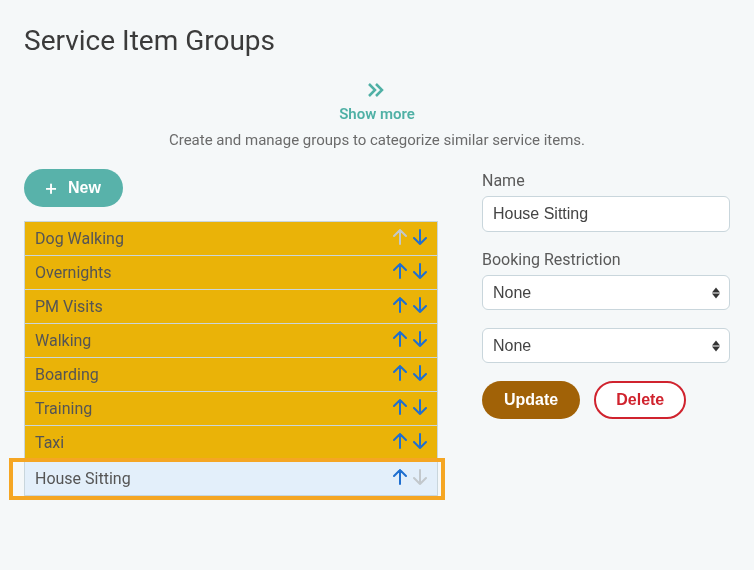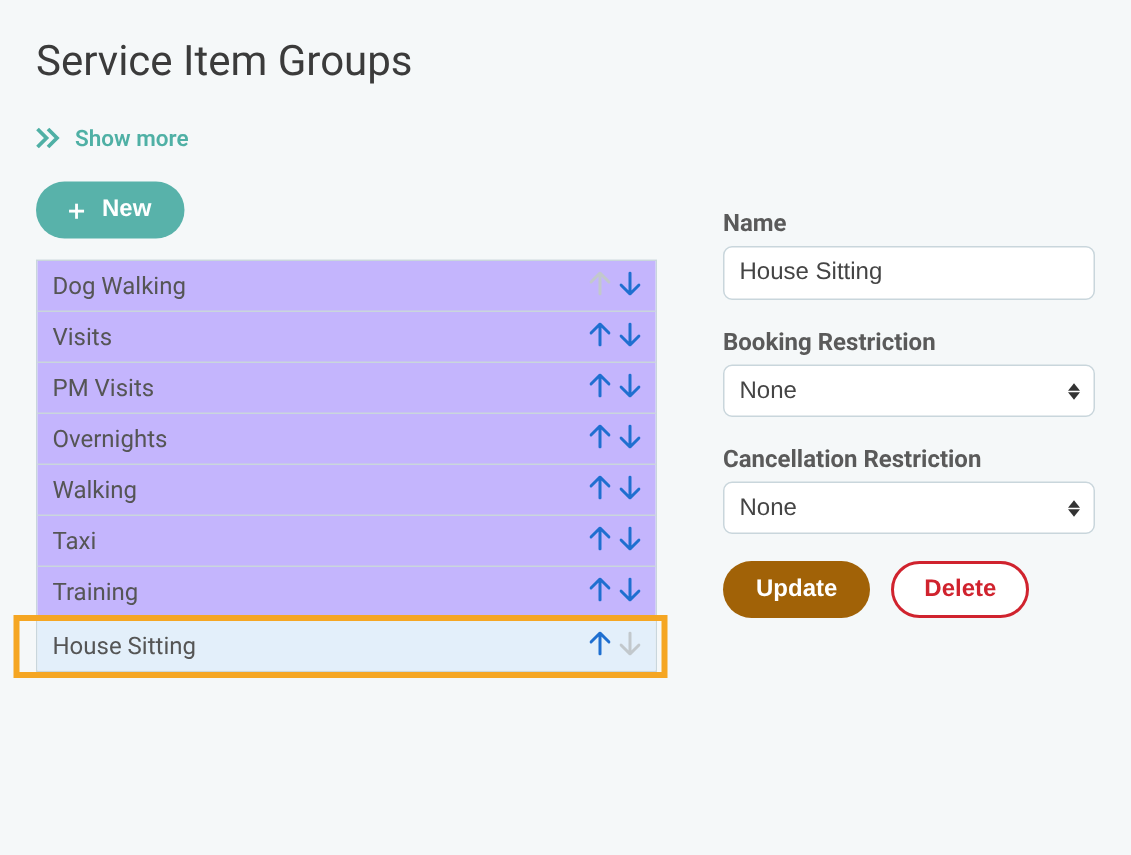--- a/index.html
+++ b/index.html
@@ -16,20 +16,21 @@
     color: #3b3b3b;
     margin-bottom: 26px;
   }
   .infoline {
     display: flex;
     align-items: center;
     gap: 8px;
     font-size: 15px;
     color: #6b6b6b;
     margin-bottom: 20px;
+    flex-direction: column;
   }
   .infoline .chev {
     color: #4fb0a5;
     display:inline-flex;
     align-items:center;
   }
   .showmore {
     color: #4fb0a5;
     font-weight: 600;
     cursor: pointer;
@@ -64,21 +65,21 @@
   }
   .row {
     display: flex;
     align-items: center;
     justify-content: space-between;
     padding: 7px 10px;
     border-bottom: 1px solid #c9d6dc;
     font-size: 16px;
     color: #555;
     cursor: pointer;
-    background: #c4b5fd;
+    background: #eab308;
   }
   .row:last-child { border-bottom: none; }
   .row .arrows { display: flex; gap: 6px; }
   .arrowbtn {
     display: inline-flex;
     border: none;
     background: transparent;
     padding: 0;
     cursor: pointer;
     color: #1f6fd0;
@@ -87,22 +88,22 @@
   .row.selected { background: #e3effa; }
   .highlightframe {
     border: 4px solid #f5a623;
     margin: -2px -8px -5px -16px;
     padding: 0 4px 1px 12px;
   }
 
   .formlabel {
     font-size: 16px;
     color: #5a5a5a;
-    margin: 16px 0 6px 0;
-    font-weight: 700;
+    margin: 0 0 6px 0;
+    font-weight: 400;
   }
   .fieldwrap { margin-bottom: 18px; }
   .textinput, .selectinput {
     width: 100%;
     font-size: 16px;
     color: #444;
     border: 1px solid #c9d6dc;
     border-radius: 6px;
     padding: 8px 10px;
     background: #fff;
@@ -155,20 +156,21 @@
 <h1>Service Item Groups</h1>
 
 <div class="infoline">
   <span class="chev">
     <svg width="18" height="14" viewBox="0 0 18 14">
         <path d="M1 1 L7 7 L1 13" fill="none" stroke="#4fb0a5" stroke-width="2.5"></path>
         <path d="M8 1 L14 7 L8 13" fill="none" stroke="#4fb0a5" stroke-width="2.5"></path>
       </svg>
   </span>
   <span class="showmore">Show more</span>
+  <span>Create and manage groups to categorize similar service items.</span>
 </div>
 
 <div class="columns">
   <div class="leftcol">
     <button class="newbtn">
       <span class="plus">＋</span>
       <span>New</span>
     </button>
 
     <div class="listwrap" id="group-list">
@@ -181,21 +183,21 @@
                 </svg></span>
             </button>
             <button class="arrowbtn">
               <span><svg width="14" height="16" viewBox="0 0 14 16">
                   <path d="M7 15 L13 9 M7 15 L1 9 M7 15 L7 1" fill="none" stroke="#1f6fd0" stroke-width="2" stroke-linecap="round"></path>
                 </svg></span>
             </button>
           </span>
         </div>
         <div class="row">
-          <span>Visits</span>
+          <span>Overnights</span>
           <span class="arrows">
             <button class="arrowbtn">
               <span><svg width="14" height="16" viewBox="0 0 14 16">
                   <path d="M7 1 L13 7 M7 1 L1 7 M7 1 L7 15" fill="none" stroke="#1f6fd0" stroke-width="2" stroke-linecap="round"></path>
                 </svg></span>
             </button>
             <button class="arrowbtn">
               <span><svg width="14" height="16" viewBox="0 0 14 16">
                   <path d="M7 15 L13 9 M7 15 L1 9 M7 15 L7 1" fill="none" stroke="#1f6fd0" stroke-width="2" stroke-linecap="round"></path>
                 </svg></span>
@@ -211,66 +213,66 @@
                 </svg></span>
             </button>
             <button class="arrowbtn">
               <span><svg width="14" height="16" viewBox="0 0 14 16">
                   <path d="M7 15 L13 9 M7 15 L1 9 M7 15 L7 1" fill="none" stroke="#1f6fd0" stroke-width="2" stroke-linecap="round"></path>
                 </svg></span>
             </button>
           </span>
         </div>
         <div class="row">
-          <span>Overnights</span>
-          <span class="arrows">
-            <button class="arrowbtn">
-              <span><svg width="14" height="16" viewBox="0 0 14 16">
-                  <path d="M7 1 L13 7 M7 1 L1 7 M7 1 L7 15" fill="none" stroke="#1f6fd0" stroke-width="2" stroke-linecap="round"></path>
-                </svg></span>
-            </button>
-            <button class="arrowbtn">
-              <span><svg width="14" height="16" viewBox="0 0 14 16">
-                  <path d="M7 15 L13 9 M7 15 L1 9 M7 15 L7 1" fill="none" stroke="#1f6fd0" stroke-width="2" stroke-linecap="round"></path>
-                </svg></span>
-            </button>
-          </span>
-        </div>
-        <div class="row">
           <span>Walking</span>
           <span class="arrows">
             <button class="arrowbtn">
               <span><svg width="14" height="16" viewBox="0 0 14 16">
                   <path d="M7 1 L13 7 M7 1 L1 7 M7 1 L7 15" fill="none" stroke="#1f6fd0" stroke-width="2" stroke-linecap="round"></path>
                 </svg></span>
             </button>
             <button class="arrowbtn">
               <span><svg width="14" height="16" viewBox="0 0 14 16">
                   <path d="M7 15 L13 9 M7 15 L1 9 M7 15 L7 1" fill="none" stroke="#1f6fd0" stroke-width="2" stroke-linecap="round"></path>
                 </svg></span>
             </button>
           </span>
         </div>
         <div class="row">
+          <span>Boarding</span>
+          <span class="arrows">
+            <button class="arrowbtn">
+              <span><svg width="14" height="16" viewBox="0 0 14 16">
+                  <path d="M7 1 L13 7 M7 1 L1 7 M7 1 L7 15" fill="none" stroke="#1f6fd0" stroke-width="2" stroke-linecap="round"></path>
+                </svg></span>
+            </button>
+            <button class="arrowbtn">
+              <span><svg width="14" height="16" viewBox="0 0 14 16">
+                  <path d="M7 15 L13 9 M7 15 L1 9 M7 15 L7 1" fill="none" stroke="#1f6fd0" stroke-width="2" stroke-linecap="round"></path>
+                </svg></span>
+            </button>
+          </span>
+        </div>
+        <div class="row">
+          <span>Training</span>
+          <span class="arrows">
+            <button class="arrowbtn">
+              <span><svg width="14" height="16" viewBox="0 0 14 16">
+                  <path d="M7 1 L13 7 M7 1 L1 7 M7 1 L7 15" fill="none" stroke="#1f6fd0" stroke-width="2" stroke-linecap="round"></path>
+                </svg></span>
+            </button>
+            <button class="arrowbtn">
+              <span><svg width="14" height="16" viewBox="0 0 14 16">
+                  <path d="M7 15 L13 9 M7 15 L1 9 M7 15 L7 1" fill="none" stroke="#1f6fd0" stroke-width="2" stroke-linecap="round"></path>
+                </svg></span>
+            </button>
+          </span>
+        </div>
+        <div class="row">
           <span>Taxi</span>
-          <span class="arrows">
-            <button class="arrowbtn">
-              <span><svg width="14" height="16" viewBox="0 0 14 16">
-                  <path d="M7 1 L13 7 M7 1 L1 7 M7 1 L7 15" fill="none" stroke="#1f6fd0" stroke-width="2" stroke-linecap="round"></path>
-                </svg></span>
-            </button>
-            <button class="arrowbtn">
-              <span><svg width="14" height="16" viewBox="0 0 14 16">
-                  <path d="M7 15 L13 9 M7 15 L1 9 M7 15 L7 1" fill="none" stroke="#1f6fd0" stroke-width="2" stroke-linecap="round"></path>
-                </svg></span>
-            </button>
-          </span>
-        </div>
-        <div class="row">
-          <span>Training</span>
           <span class="arrows">
             <button class="arrowbtn">
               <span><svg width="14" height="16" viewBox="0 0 14 16">
                   <path d="M7 1 L13 7 M7 1 L1 7 M7 1 L7 15" fill="none" stroke="#1f6fd0" stroke-width="2" stroke-linecap="round"></path>
                 </svg></span>
             </button>
             <button class="arrowbtn">
               <span><svg width="14" height="16" viewBox="0 0 14 16">
                   <path d="M7 15 L13 9 M7 15 L1 9 M7 15 L7 1" fill="none" stroke="#1f6fd0" stroke-width="2" stroke-linecap="round"></path>
                 </svg></span>
@@ -310,21 +312,20 @@
           <option>None</option>
         </select>
         <span class="selectcaret">
             <span class="up"></span>
             <span class="down"></span>
           </span>
       </div>
     </div>
 
     <div class="fieldwrap">
-      <div class="formlabel">Cancellation Restriction</div>
       <div class="selectwrap">
         <select class="selectinput">
           <option>None</option>
         </select>
         <span class="selectcaret">
             <span class="up"></span>
             <span class="down"></span>
           </span>
       </div>
     </div>

